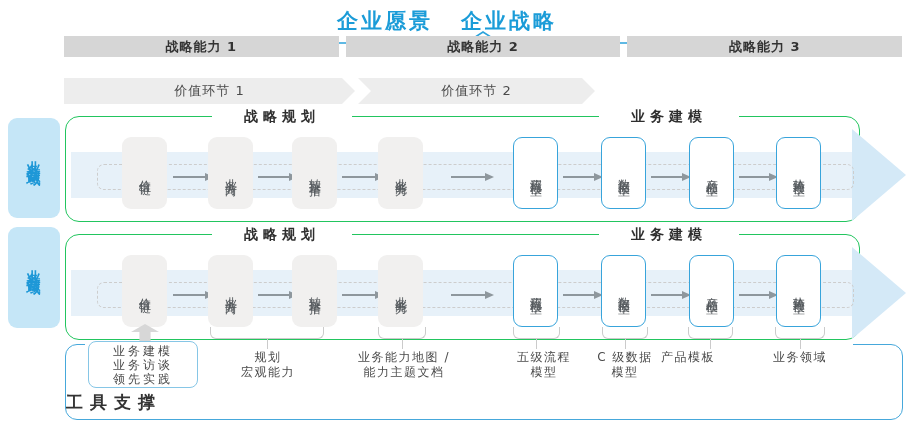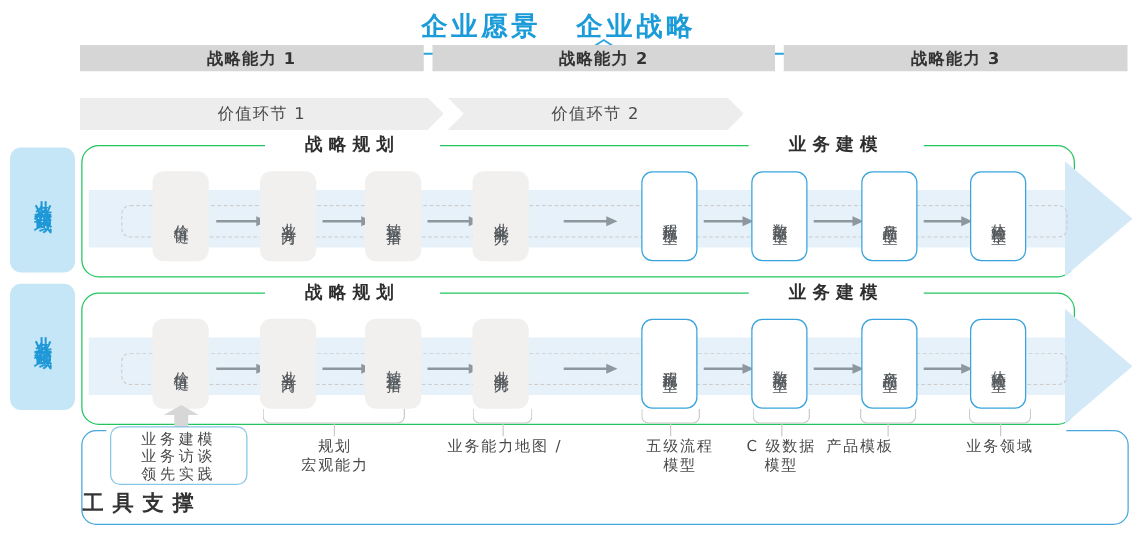--- a/index.html
+++ b/index.html
@@ -202,20 +202,21 @@
 <div class="tick" style="left:267px"></div>
 <div class="ann-text" style="left:198px;width:140px">
   <div>规划</div>
   <div>宏观能力</div>
 </div>
 
 <div class="bracket" style="left:378px;width:48px"></div>
 <div class="tick" style="left:402px"></div>
 <div class="ann-text" style="left:324px;width:160px">
   <div>业务能力地图 /</div>
+  <div>能力主题文档</div>
 </div>
 
 <div class="bracket" style="left:513px;width:47px"></div>
 <div class="tick" style="left:536px"></div>
 <div class="ann-text" style="left:484px;width:120px">
   <div>五级流程</div>
   <div>模型</div>
 </div>
 
 <div class="bracket" style="left:602px;width:46px"></div>

